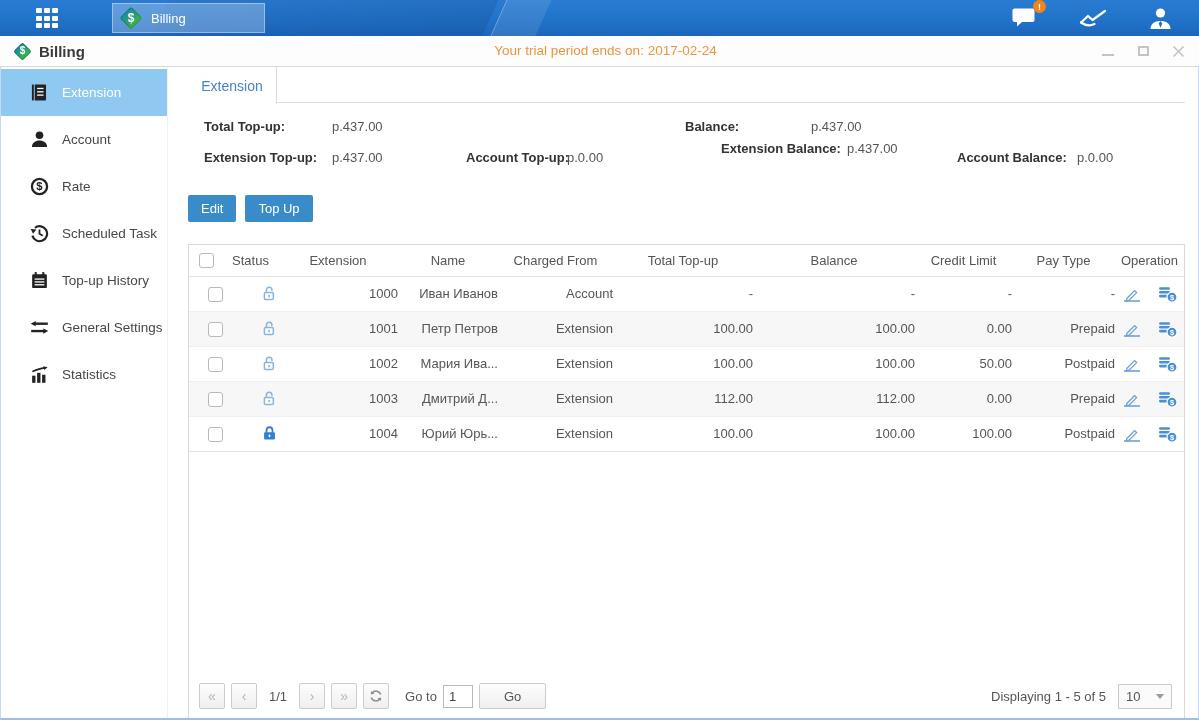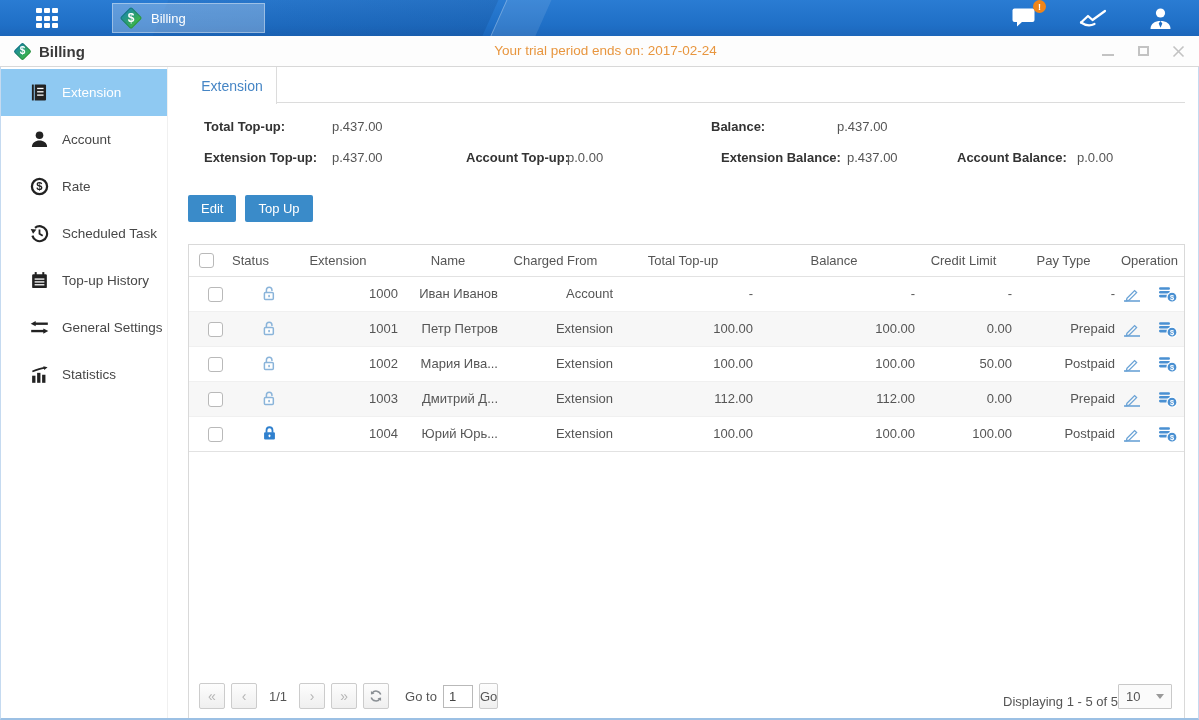--- a/index.html
+++ b/index.html
@@ -100,24 +100,24 @@
     width:89px; height:37px; margin-bottom:-1px; background:#fff;
     border-right:1px solid #dcdcdc; display:flex; align-items:center; justify-content:center;
     color:#4585c5; font-size:14px; cursor:pointer;
   }
 
   .summary { position:relative; height:62px; margin-top:16px; font-size:13px; flex:0 0 auto; }
   .sum-field { position:absolute; white-space:nowrap; }
   .sum-label { font-weight:bold; color:#333; display:inline-block;margin-left:16px; }
   .sum-value { color:#555; }
   .f-total        { left:0;     top:0;    } .f-total .sum-label        { width:128px; }
-  .f-balance      { left:507px; top:0;    } .f-balance .sum-label      { width:126px; }
+  .f-balance      { left:481px; top:0;    } .f-balance .sum-label      { width:126px; }
   .f-ext-topup    { left:0;     top:31px; } .f-ext-topup .sum-label    { width:128px; }
   .f-acc-topup    { left:262px; top:31px; } .f-acc-topup .sum-label    { width:101px; }
-  .f-ext-balance  { left:507px; top:31px;padding-left:10px; } .f-ext-balance .sum-label  { width:126px; }
+  .f-ext-balance  { left:507px; top:22px;padding-left:10px; } .f-ext-balance .sum-label  { width:126px; }
   .f-acc-balance  { left:753px; top:31px; } .f-acc-balance .sum-label  { width:120px; }
 
   .btn-row { margin-top:14px; display:flex; gap:9px; flex:0 0 auto; }
   .btn {
     background:#3a8bc9; color:#fff; font-size:13px; border:none; border-radius:2px;
     padding:0 13px; height:27px; cursor:pointer; font-family:inherit;
   }
 
   
   .grid-panel {
@@ -150,21 +150,21 @@
     width:26px; height:26px; border:1px solid #cccccc; border-radius:2px;
     background:linear-gradient(#fdfdfd,#efefef); color:#b5b5b5; font-size:14px;
     display:flex; align-items:center; justify-content:center; cursor:pointer; user-select:none;
   }
   .pg-indicator { margin:0 6px; color:#555; }
   .pg-goto-label { margin-left:10px; }
   .pg-input {
     width:30px; height:23px; border:1px solid #b9b9b9; font-size:13px; color:#444;
     padding-left:5px; font-family:inherit;
   }
-  .pg-right { display:flex; align-items:flex-end; }
+  .pg-right { display:flex; align-items:center; gap:12px; }
   .page-size-select {
     width:54px; height:25px; border:1px solid #c9c9c9; background:#fbfbfb; border-radius:1px;
     display:flex; align-items:center; justify-content:space-between; padding:0 7px; cursor:pointer;
   }
   .tri-down { width:0; height:0; border-left:4.5px solid transparent; border-right:4.5px solid transparent; border-top:5px solid #9a9a9a; }
 </style>
 </head>
 <body>
 
 <div class="screen">
@@ -572,21 +572,21 @@
             <span class="pg-btn">
               <svg width="14" height="14" viewBox="0 0 16 16" fill="none" stroke="#8a8f94" stroke-width="1.7">
                 <path d="M13.4 6.3A5.6 5.6 0 0 0 3.6 4.6"></path>
                 <path d="M2.6 9.7a5.6 5.6 0 0 0 9.8 1.7"></path>
                 <polygon points="2.2,2.2 2.2,6.4 6.2,5.4" fill="#8a8f94" stroke="none"></polygon>
                 <polygon points="13.8,13.8 13.8,9.6 9.8,10.6" fill="#8a8f94" stroke="none"></polygon>
               </svg>
             </span>
             <span class="pg-goto-label">Go to</span>
             <input class="pg-input" type="text" value="1" style="">
-            <span class="pg-btn" style="width:auto;padding:0 0;color:#555;font-size:13px;">Go</span>
+            <span class="pg-btn" style="width:auto;padding:0 24px;color:#555;font-size:13px;">Go</span>
           </div>
           <div class="pg-right">
             <span>Displaying 1 - 5 of 5</span>
             <span class="page-size-select">
               <span>10</span>
               <span class="tri-down"></span>
             </span>
           </div>
         </div>
       </div>

